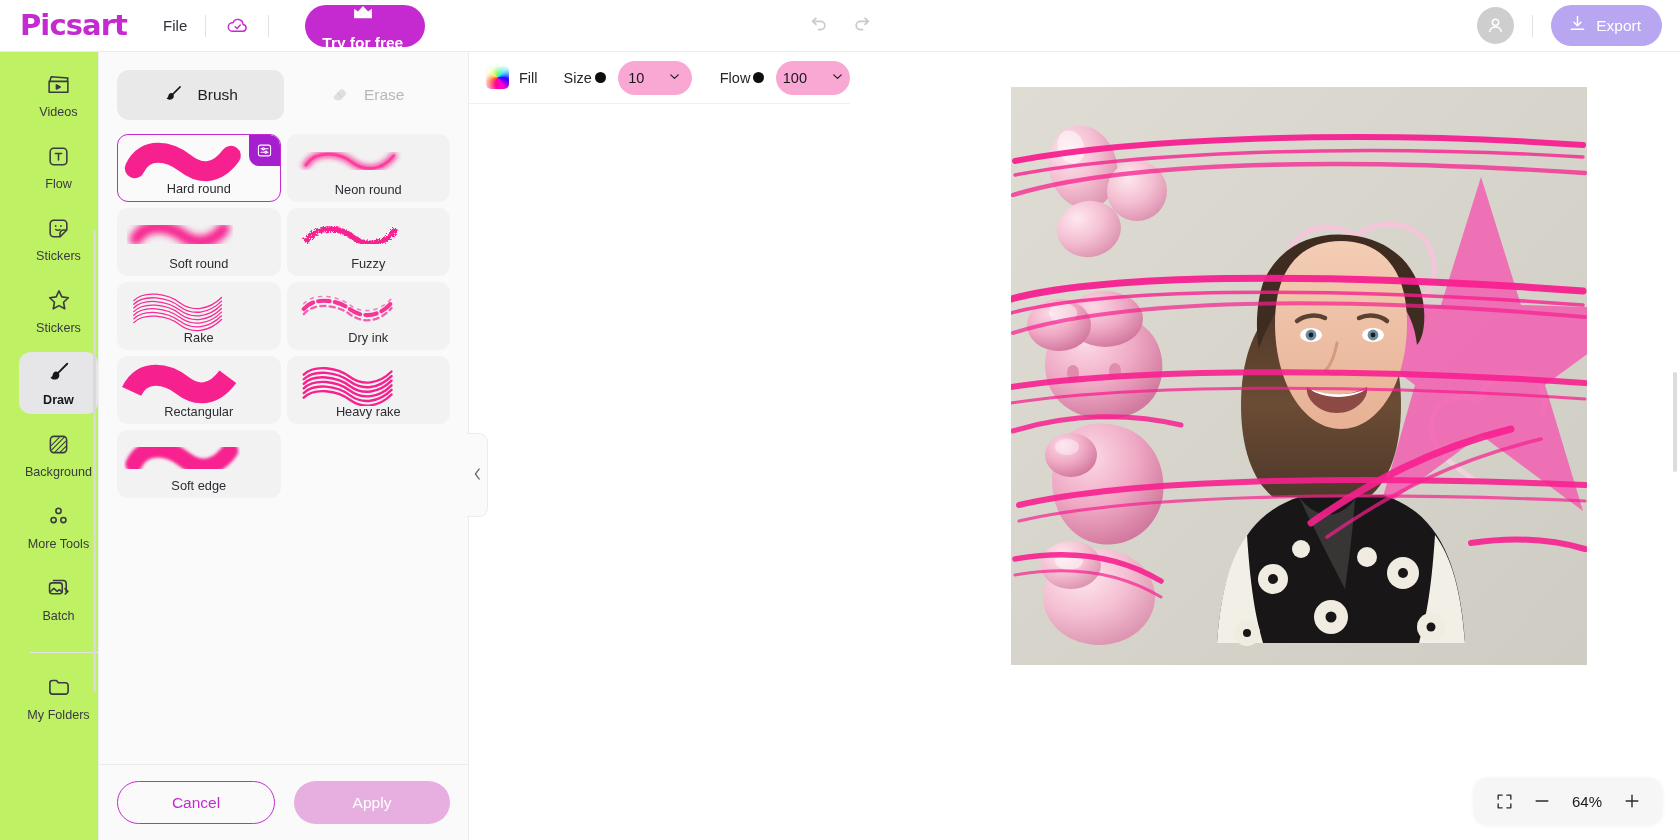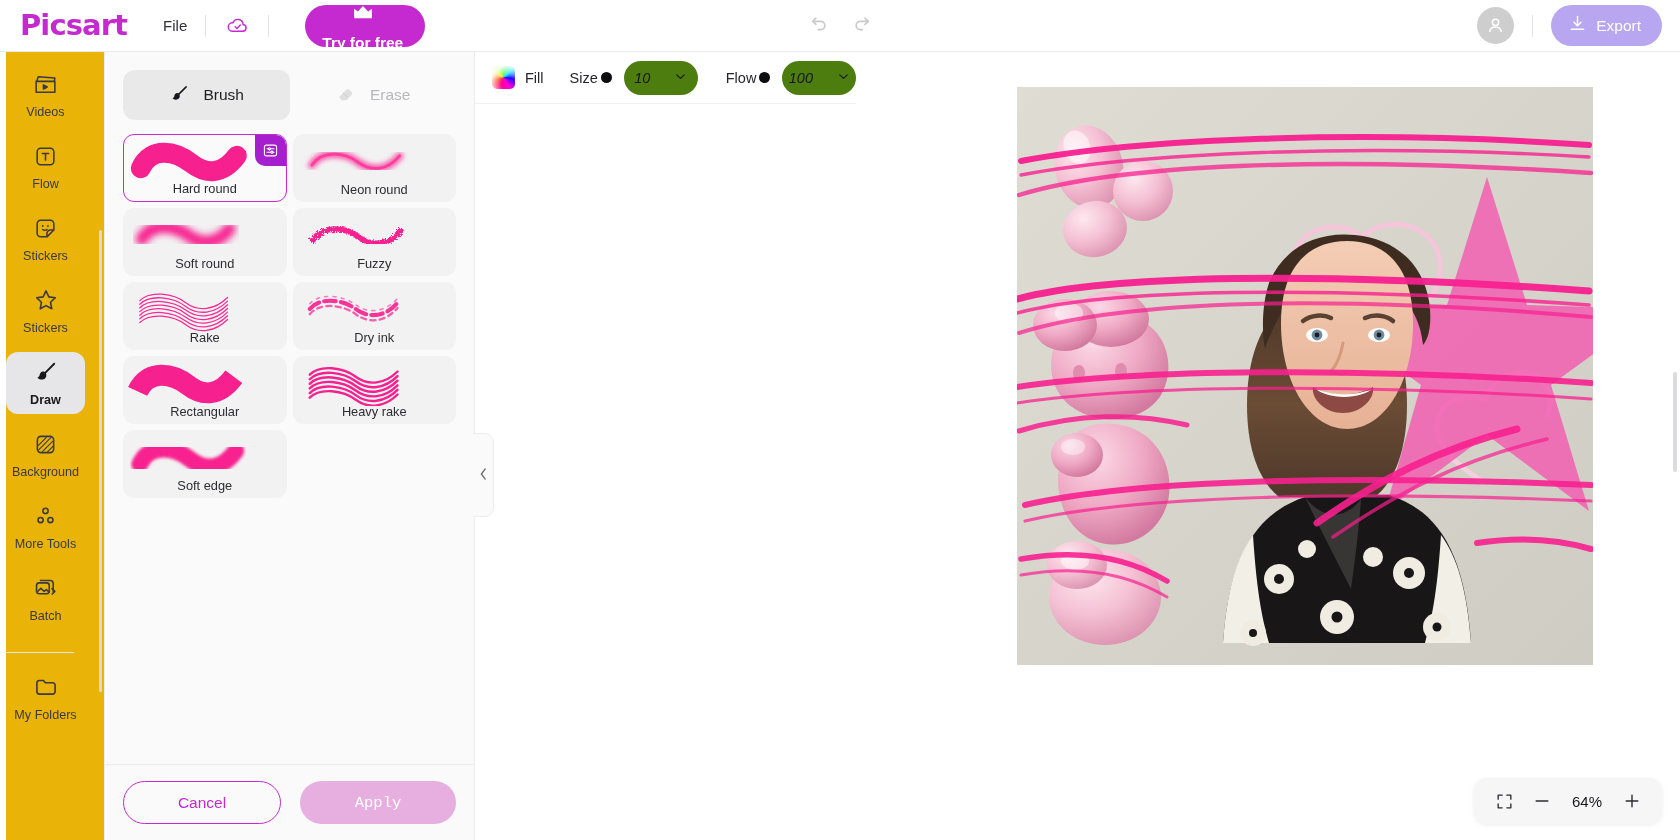--- a/index.html
+++ b/index.html
@@ -46,23 +46,23 @@
     height:41px; border-radius:21px; background:#b9a6f0;
     display:flex; align-items:center; gap:8px; padding:0 21px 0 16px;
     color:#fff; font-size:15.5px; cursor:pointer; border:none; font-weight:500;
   }
 
   
   .body { flex:1; display:flex; min-height:0; position:relative; }
 
   
   .rail {
-    width:99px; min-width:99px; background:#eab308; border-right:1px solid #ededee;
-    display:flex; flex-direction:column; align-items:flex-start;
-    padding-top:12px; position:relative;margin-left:6px;
+    width:99px; min-width:99px; background:#bef264; border-right:1px solid #ededee;
+    display:flex; flex-direction:column; align-items:flex-end;
+    padding-top:12px; position:relative;
   }
   .rail-item {
     width:79px; height:62px; border-radius:12px; margin-bottom:10px;
     display:flex; flex-direction:column; align-items:center; justify-content:center;
     gap:5px; cursor:pointer; color:#3a3a42;
   }
   .rail-item.active { background:#e6e6e8; }
   .rail-item .lbl { font-size:12.6px; line-height:1; }
   .rail-item.active .lbl { font-weight:bold; color:#17171c; }
   .rail-sep { width:68px; height:1px; background:#e4e4e6; margin:12px 0 14px 0; }
@@ -108,21 +108,21 @@
     border-top:1px solid #ececec; padding:16px 18px; display:flex; gap:19px;
   }
   .btn-cancel {
     flex:1; height:43px; border-radius:22px; border:1.5px solid #c42ad0;
     background:#fafafa; color:#c42ad0; font-size:15.5px; cursor:pointer;
     font-family:"Liberation Sans", sans-serif;
   }
   .btn-apply {
     flex:1; height:43px; border-radius:22px; border:none;
     background:#e7afdf; color:#ffffff; font-size:15.5px; cursor:pointer;
-    font-family:Liberation Mono, monospace;
+    font-family:Liberation Sans, sans-serif;
   }
 
   
   .collapse-tab {
     position:absolute; right:-20px; top:381px; width:21px; height:84px;
     background:#fafafa; border:1px solid #ececec; border-left:none;
     border-top-right-radius:9px; border-bottom-right-radius:9px;
     display:flex; align-items:center; justify-content:center;
     cursor:pointer; z-index:5; color:#6a6a72; font-size:13px;
   }
@@ -136,23 +136,23 @@
   .swatch {
     width:23px; height:23px; border-radius:5px;
     background:
       radial-gradient(circle at 72% 78%, rgba(255,255,255,0) 28%, rgba(255,255,255,.92) 75%),
       conic-gradient(from 200deg, #ff0090, #ff2d00, #ffe400, #2bff00, #00e5ff, #2b00ff, #ff00d4, #ff0090);
     cursor:pointer;
   }
   .tb-lbl { font-size:14.5px; color:#25252c; margin-left:10px; }
   .dot { width:11px; height:11px; border-radius:50%; background:#0d0d10; margin-left:3px; }
   .num-box {
-    height:34px; min-width:74px; border-radius:17px; background:#4d7c0f;
+    height:34px; min-width:74px; border-radius:17px; background:#f9a8d4;
     display:flex; align-items:center; justify-content:center; gap:24px;
-    margin-left:12px; cursor:pointer; font-size:14.5px; color:#17171c;font-style:italic;
+    margin-left:12px; cursor:pointer; font-size:14.5px; color:#17171c;
   }
   .sizegrp { display:flex; align-items:center; margin-left:26px; }
   .flowgrp { display:flex; align-items:center; margin-left:28px; }
 
   .canvas-wrap { flex:1; position:relative; background:#ffffff; overflow:hidden; }
   .vscroll {
     position:absolute; right:3px; top:320px; width:4px; height:100px;
     background:#dcdcdf; border-radius:3px;
   }
 

